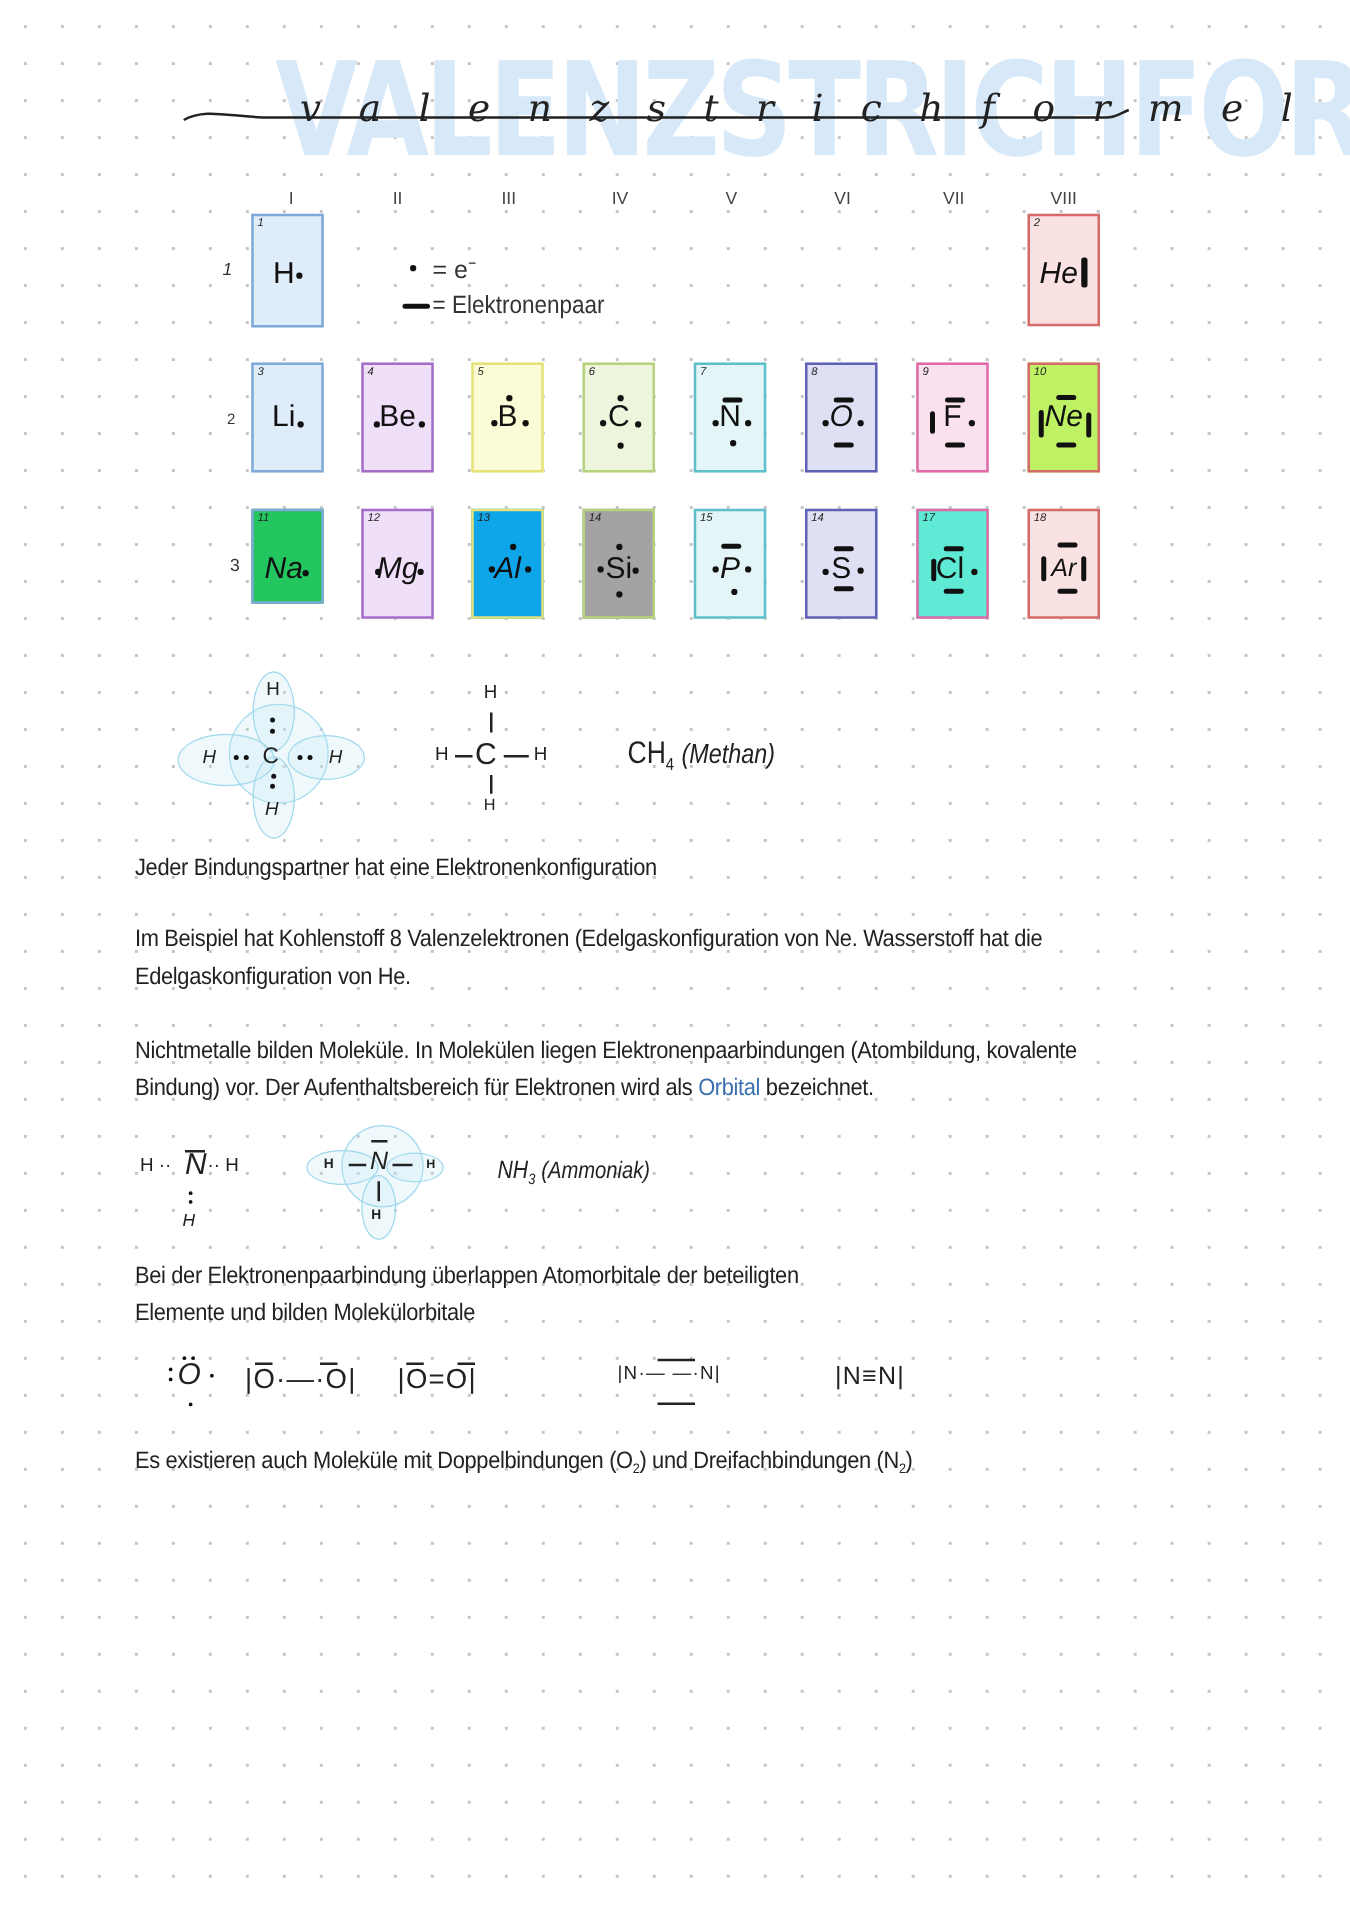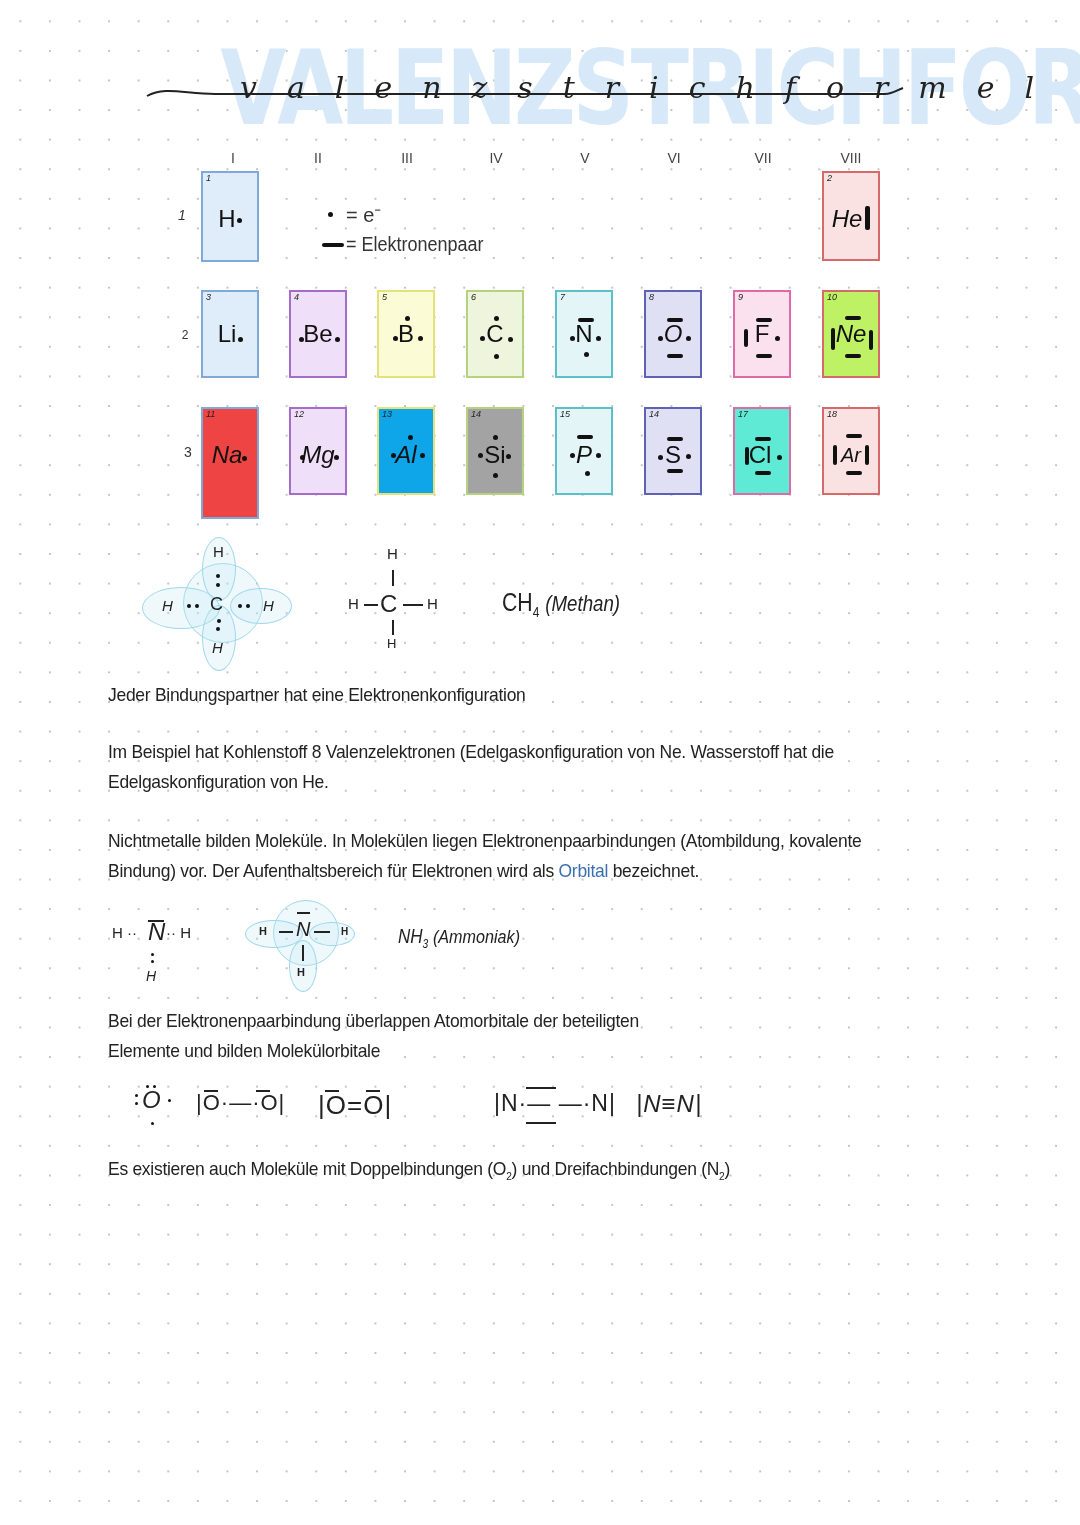--- a/index.html
+++ b/index.html
@@ -155,21 +155,21 @@
 </div>
 <div class="abs el-box" style="left:822px;top:290px;background:#bef264;border-color:#d46a6a">
   <span class="el-num">10</span>
   <span class="el-sym" style="font-style:italic">Ne</span>
   <span class="bar-h" style="left:21px;top:24px"></span>
   <span class="bar-v" style="left:7px;top:36px;height:22px"></span>
   <span class="bar-v" style="left:45px;top:38px;height:20px"></span>
   <span class="bar-h" style="left:21px;top:62px"></span>
 </div>
 
-<div class="abs el-box" style="left:201px;top:407px;height:112px;background:#ef4444;border-color:#7fa9d8">
+<div class="abs el-box" style="left:201px;top:407px;height:76px;background:#22c55e;border-color:#7fa9d8">
   <span class="el-num">11</span>
   <span class="el-sym" style="top:32px;left:-6px;font-style:italic">Na</span>
   <span class="dot" style="left:39px;top:47px"></span>
 </div>
 <div class="abs el-box" style="left:289px;top:407px;background:#f0dff8;border-color:#a46ec8">
   <span class="el-num">12</span>
   <span class="el-sym" style="top:32px;font-style:italic">Mg</span>
   <span class="dot" style="left:9px;top:46px"></span>
   <span class="dot" style="left:43px;top:46px"></span>
 </div>
@@ -309,31 +309,31 @@
   <span class="dot" style="left:36px;top:17px;width:3px;height:3px"></span>
   <span class="dot" style="left:19px;top:40px;width:3px;height:3px"></span>
 </div>
 
 <div class="abs chem" style="left:196px;top:1090px;font-size:22px;letter-spacing:1px">
   <span>|O·</span><span>—</span><span>·O|</span>
 </div>
 <div class="abs" style="left:204px;top:1090px;width:14px;height:1.5px;background:#222"></div>
 <div class="abs" style="left:256px;top:1090px;width:14px;height:1.5px;background:#222"></div>
 
-<div class="abs chem" style="left:318px;top:1090px;font-size:26px;letter-spacing:1px">
+<div class="abs chem" style="left:318px;top:1090px;font-size:22px;letter-spacing:1px">
   <span>|O</span><span>=</span><span>O|</span>
 </div>
 <div class="abs" style="left:325px;top:1090px;width:14px;height:1.5px;background:#222"></div>
 <div class="abs" style="left:366px;top:1090px;width:14px;height:1.5px;background:#222"></div>
 
-<div class="abs chem" style="left:494px;top:1090px;font-size:23px;letter-spacing:1px">
+<div class="abs chem" style="left:494px;top:1090px;font-size:15px;letter-spacing:1px">
   <span>|N·</span><span>— —</span><span>·N|</span>
 </div>
 <div class="abs" style="left:526px;top:1087px;width:30px;height:1.5px;background:#222"></div>
 <div class="abs" style="left:526px;top:1122px;width:30px;height:1.5px;background:#222"></div>
 
-<div class="abs chem" style="left:636px;top:1090px;font-size:24px;font-style:italic;letter-spacing:1px">
+<div class="abs chem" style="left:668px;top:1090px;font-size:20px;letter-spacing:1px">
   <span>|N</span><span>≡</span><span>N|</span>
 </div>
 
 <div class="abs para" style="top:1154px">
   <span>Es existieren auch Moleküle mit Doppelbindungen (O</span><sub style="font-size:11px">2</sub><span>) und Dreifachbindungen (N</span><sub style="font-size:11px">2</sub><span>)</span>
 </div>
 
 </body></html>

